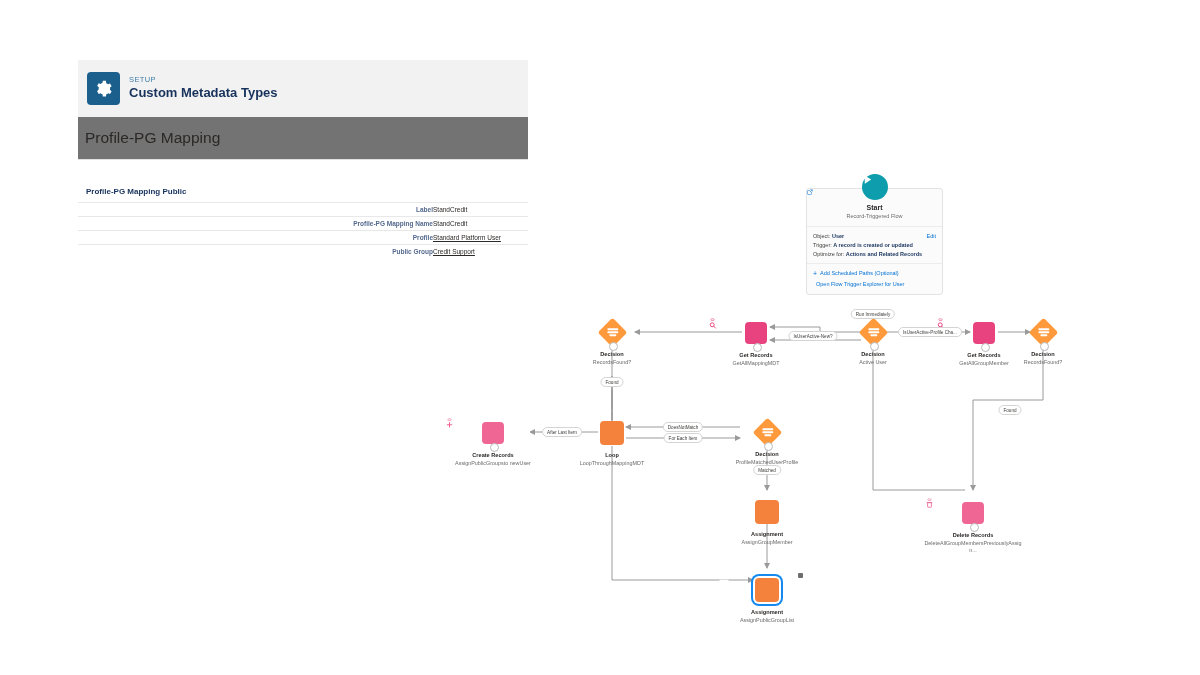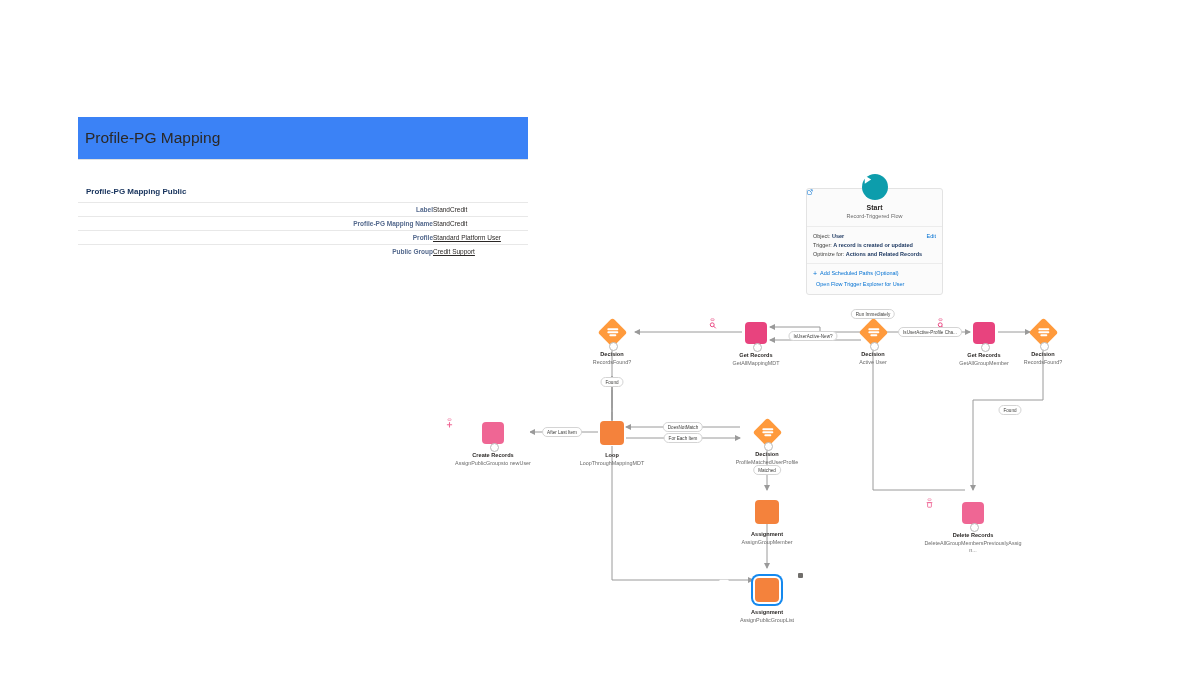--- a/index.html
+++ b/index.html
@@ -16,21 +16,21 @@
   }
   .setup-icon{
     width:33px;height:33px;margin-left:9px;border-radius:4px;
     background:#1b5f8c;display:flex;align-items:center;justify-content:center;flex:0 0 auto;
   }
   .setup-titles{margin-left:9px;line-height:1.1;}
   .setup-eyebrow{font-size:7.5px;color:#3e7ea8;letter-spacing:.4px;font-weight:400;}
   .setup-title{font-size:13px;color:#16325c;font-weight:700;margin-top:2px;}
 
   .page-title-bar{
-    position:absolute;left:0;top:57px;width:450px;height:42px;background:#3b82f6;
+    position:absolute;left:0;top:57px;width:450px;height:42px;background:#737373;
     border-bottom:1px solid #e0e0e0;display:flex;align-items:center;
   }
   .page-title{font-size:15.5px;color:#2b2826;padding-left:7px;font-weight:400;}
 
   .detail-section{position:absolute;left:0;top:99px;width:450px;}
   .detail-heading{font-size:8px;font-weight:700;color:#16325c;padding:28px 0 6px 8px;}
   table.detail-table{width:450px;border-collapse:collapse;table-layout:fixed;}
   table.detail-table td{font-size:6.5px;padding:3px 0;border-top:1px solid #e8e8e8;vertical-align:middle;}
   td.dt-label{text-align:right;color:#54698d;font-weight:700;width:355px;padding-right:6px;}
   td.dt-value{text-align:left;color:#2b2826;padding-left:5px;}
@@ -91,20 +91,32 @@
     position:absolute;background:#ffffff;border:1px solid #d4d4d4;border-radius:9px;
     font-size:4.6px;color:#3e3e3c;padding:1.5px 4px;white-space:nowrap;
     transform:translate(-50%,-50%);text-align:center;
   }
 </style>
 </head>
 <body>
 
 <div id="setup-panel">
 
+  <div class="setup-header">
+    <div class="setup-icon">
+      <svg width="19" height="19" viewBox="0 0 24 24" aria-hidden="true">
+        <path fill="#ffffff" d="M12 8.2a3.8 3.8 0 1 0 0 7.6 3.8 3.8 0 0 0 0-7.6zm0 5.6a1.8 1.8 0 1 1 0-3.6 1.8 1.8 0 0 1 0 3.6z"></path>
+        <path fill="#ffffff" d="M20.2 13.4c.05-.46.08-.92.08-1.4s-.03-.94-.08-1.4l2.06-1.5-2-3.46-2.4 1a8.4 8.4 0 0 0-2.42-1.4L15.1 2.2h-4l-.34 2.64c-.88.3-1.7.77-2.42 1.4l-2.4-1-2 3.46 2.06 1.5c-.05.46-.08.92-.08 1.4s.03.94.08 1.4L3.94 15.5l2 3.46 2.4-1c.72.63 1.54 1.1 2.42 1.4l.34 2.64h4l.34-2.64a8.4 8.4 0 0 0 2.42-1.4l2.4 1 2-3.46-2.06-1.5z"></path>
+      </svg>
+    </div>
+    <div class="setup-titles">
+      <div class="setup-eyebrow">SETUP</div>
+      <div class="setup-title">Custom Metadata Types</div>
+    </div>
+  </div>
 
   <div class="page-title-bar">
     <div class="page-title">Profile-PG Mapping</div>
   </div>
 
   <div class="detail-section">
     <div class="detail-heading">Profile-PG Mapping Public</div>
     <table class="detail-table">
       <tbody>
         <tr class="dt-row">

